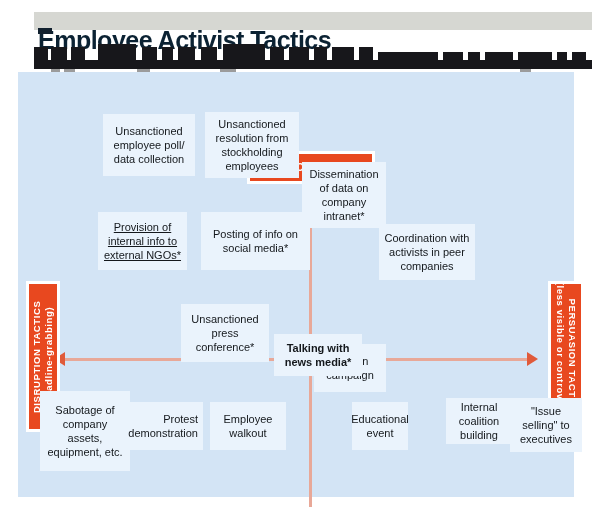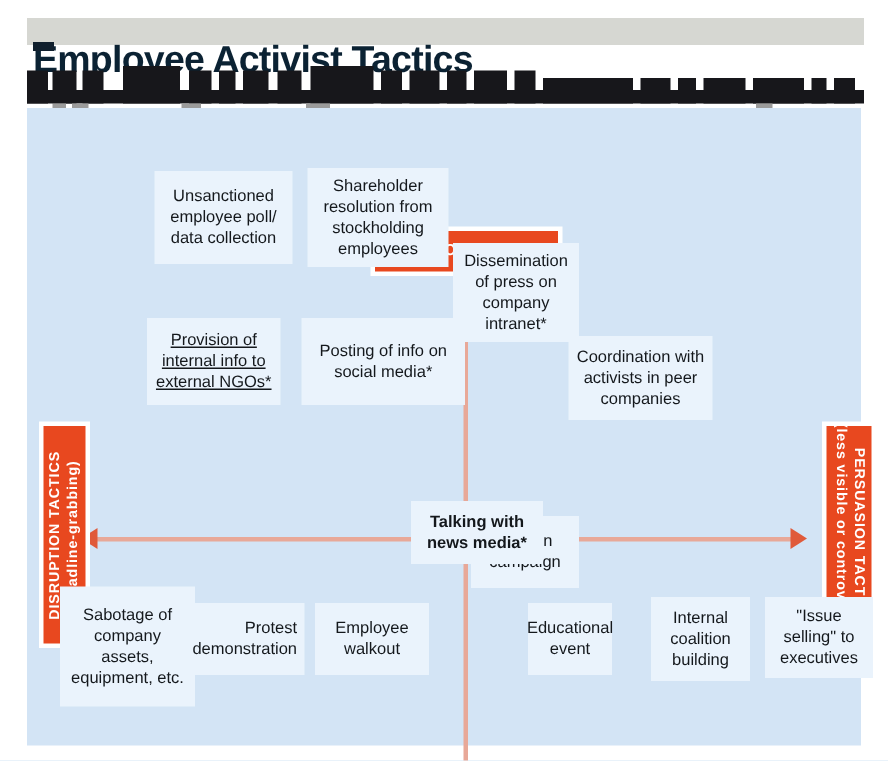--- a/index.html
+++ b/index.html
@@ -4,21 +4,21 @@
 <style>
   html,body{margin:0;padding:0;}
   body{
     width:592px;height:507px;
     background:#ffffff;
     font-family:"Liberation Sans", sans-serif;
     overflow:hidden;
     position:relative;
   }
   
-  #header{position:absolute;left:0;top:0;width:524px;height:72px;}
+  #header{position:absolute;left:16px;top:0;width:524px;height:72px;}
   .topbar{position:absolute;left:18px;top:12px;width:558px;height:18px;background:#d6d7d2;}
   .title{
     position:absolute;left:22px;top:26px;
     font-size:25px;font-weight:bold;color:#0b2233;
     letter-spacing:-0.5px;white-space:nowrap;
     font-family:"Liberation Sans", sans-serif;
   }
   
   .redact{position:absolute;background:#17171b;}
   .redact.navy{background:#11202e;}
@@ -146,40 +146,41 @@
   </div>
   <div class="pole" id="pole-right">
     <span class="rot">
       <span class="l1">PERSUASION TACTICS</span>
       <span class="l2">(less visible or controversial)</span>
     </span>
   </div>
 
   <div class="box" style="left:85px;top:42px;width:92px;height:62px;">Unsanctioned employee poll/ data collection</div>
 
-  <div class="box" style="left:187px;top:40px;width:94px;height:66px;">Shareholder resolution from stockholding employees</div>
+  <div class="box" style="left:187px;top:40px;width:94px;height:66px;">Unsanctioned resolution from stockholding employees</div>
 
-  <div class="box" style="left:284px;top:90px;width:84px;height:66px;">Dissemination of press on company intranet*</div>
+  <div class="box" style="left:284px;top:90px;width:84px;height:66px;">Dissemination of data on company intranet*</div>
 
   <div class="box" style="left:80px;top:140px;width:89px;height:58px;text-decoration:underline;">Provision of internal info to external NGOs*</div>
 
   <div class="box" style="left:183px;top:140px;width:109px;height:58px;">Posting of info on social media*</div>
 
   <div class="box center" style="left:256px;top:262px;width:88px;height:42px;">Talking with news media*</div>
 
   <div class="box" style="left:361px;top:152px;width:96px;height:56px;">Coordination with activists in peer companies</div>
 
+  <div class="box" style="left:163px;top:232px;width:88px;height:58px;">Unsanctioned press conference*</div>
 
   <div class="box" style="left:296px;top:272px;width:72px;height:48px;">Petition campaign</div>
 
   <div class="box" style="left:22px;top:319px;width:90px;height:80px;">Sabotage of company assets, equipment, etc.</div>
 
   <div class="box" style="left:105px;top:330px;width:80px;height:48px;text-align:right;">Protest demonstration</div>
 
   <div class="box" style="left:192px;top:330px;width:76px;height:48px;">Employee walkout</div>
 
   <div class="box" style="left:334px;top:330px;width:56px;height:48px;">Educational event</div>
 
-  <div class="box" style="left:416px;top:326px;width:66px;height:56px;">Internal coalition building</div>
+  <div class="box" style="left:428px;top:326px;width:66px;height:46px;">Internal coalition building</div>
 
   <div class="box" style="left:492px;top:326px;width:72px;height:54px;">"Issue selling" to executives</div>
 
 </div>
 
 </body></html>

